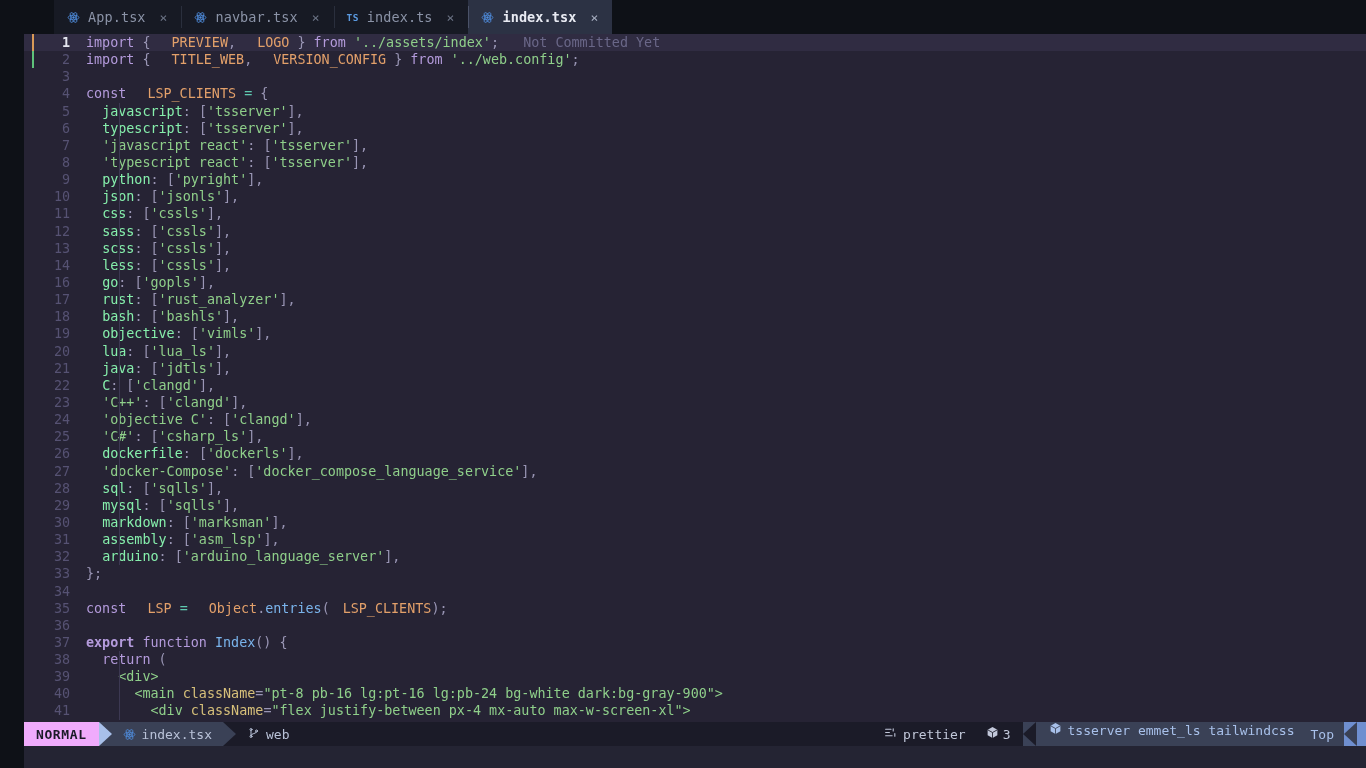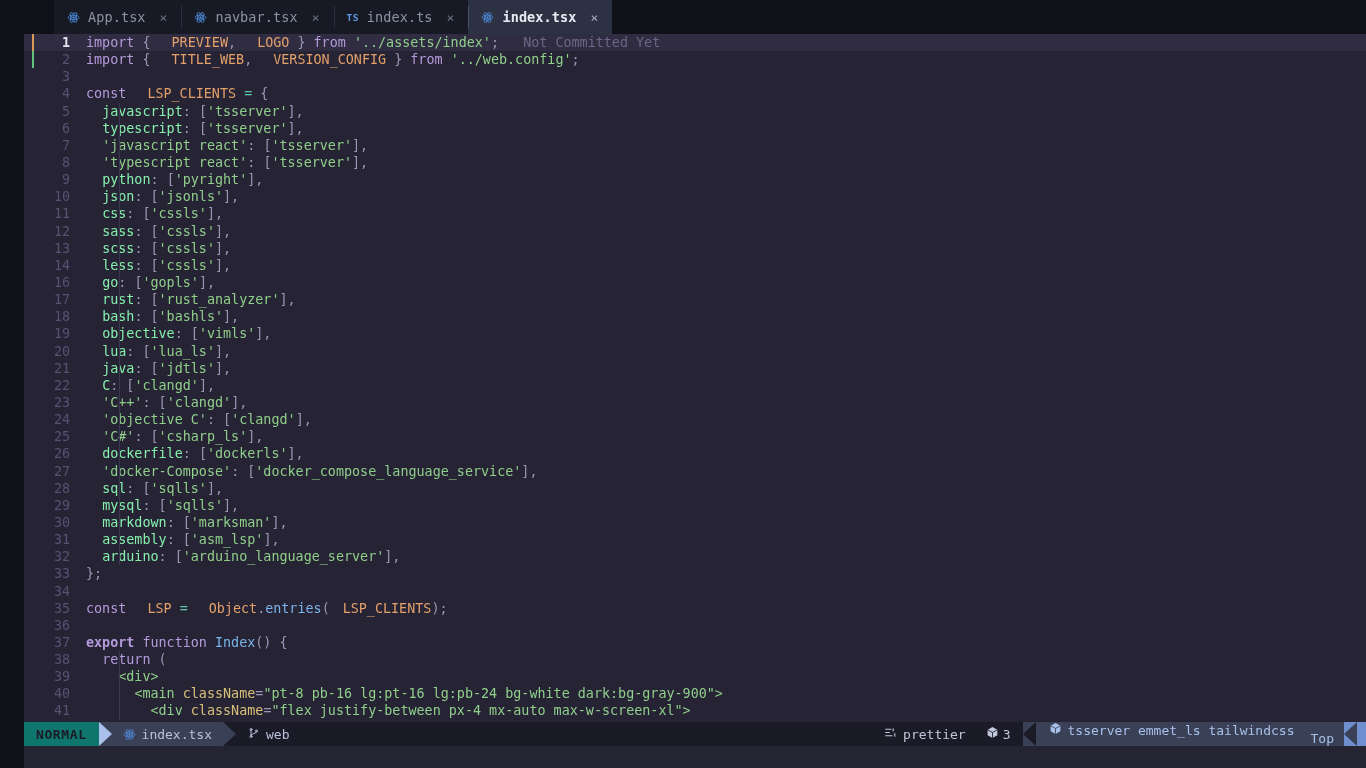--- a/index.html
+++ b/index.html
@@ -82,27 +82,27 @@
 
   
   .statusline {
     height: 24px; flex: 0 0 24px; background: #1b1b28;
     display: flex; align-items: stretch; font-size: 13px; color: #9aa1b8;
   }
   .sl-left, .sl-right { display: flex; align-items: stretch; }
   .sl-right { margin-left: auto; }
   .seg { display: flex; align-items: center; gap: 6px; padding: 0 10px; }
   .seg-mode {
-    background: #0f766e; color: #1b1b28; font-weight: bold;
+    background: #f0abfc; color: #1b1b28; font-weight: bold;
     letter-spacing: 0.6px; padding: 0 12px;
   }
   .seg-file { background: #3a4156; color: #b9c2d8; padding: 0 11px; }
   .seg-branch { background: #1b1b28; color: #b9c2d8; padding-left: 12px; }
   .seg-lsp { background: #3a4156; color: #a8c0ea; padding: 0 12px 8px 13px; }
-  .seg-pos { background: #3a4156; color: #a8c0ea; padding: 0 10px 0 4px; align-items: flex-end; }
+  .seg-pos { background: #3a4156; color: #a8c0ea; padding: 0 10px 0 4px; }
   .seg-end { background: #6f8fd0; color: #1b1b28; padding: 0 9px; }
   .seg-plain { background: #1b1b28; color: #c2c8da; }
   .arrow { width: 13px; flex: 0 0 13px; }
   .bottom-band { height: 22px; flex: 0 0 22px; background: #242433; }
 </style>
 </head>
 <body>
 
 <div id="app">
 

